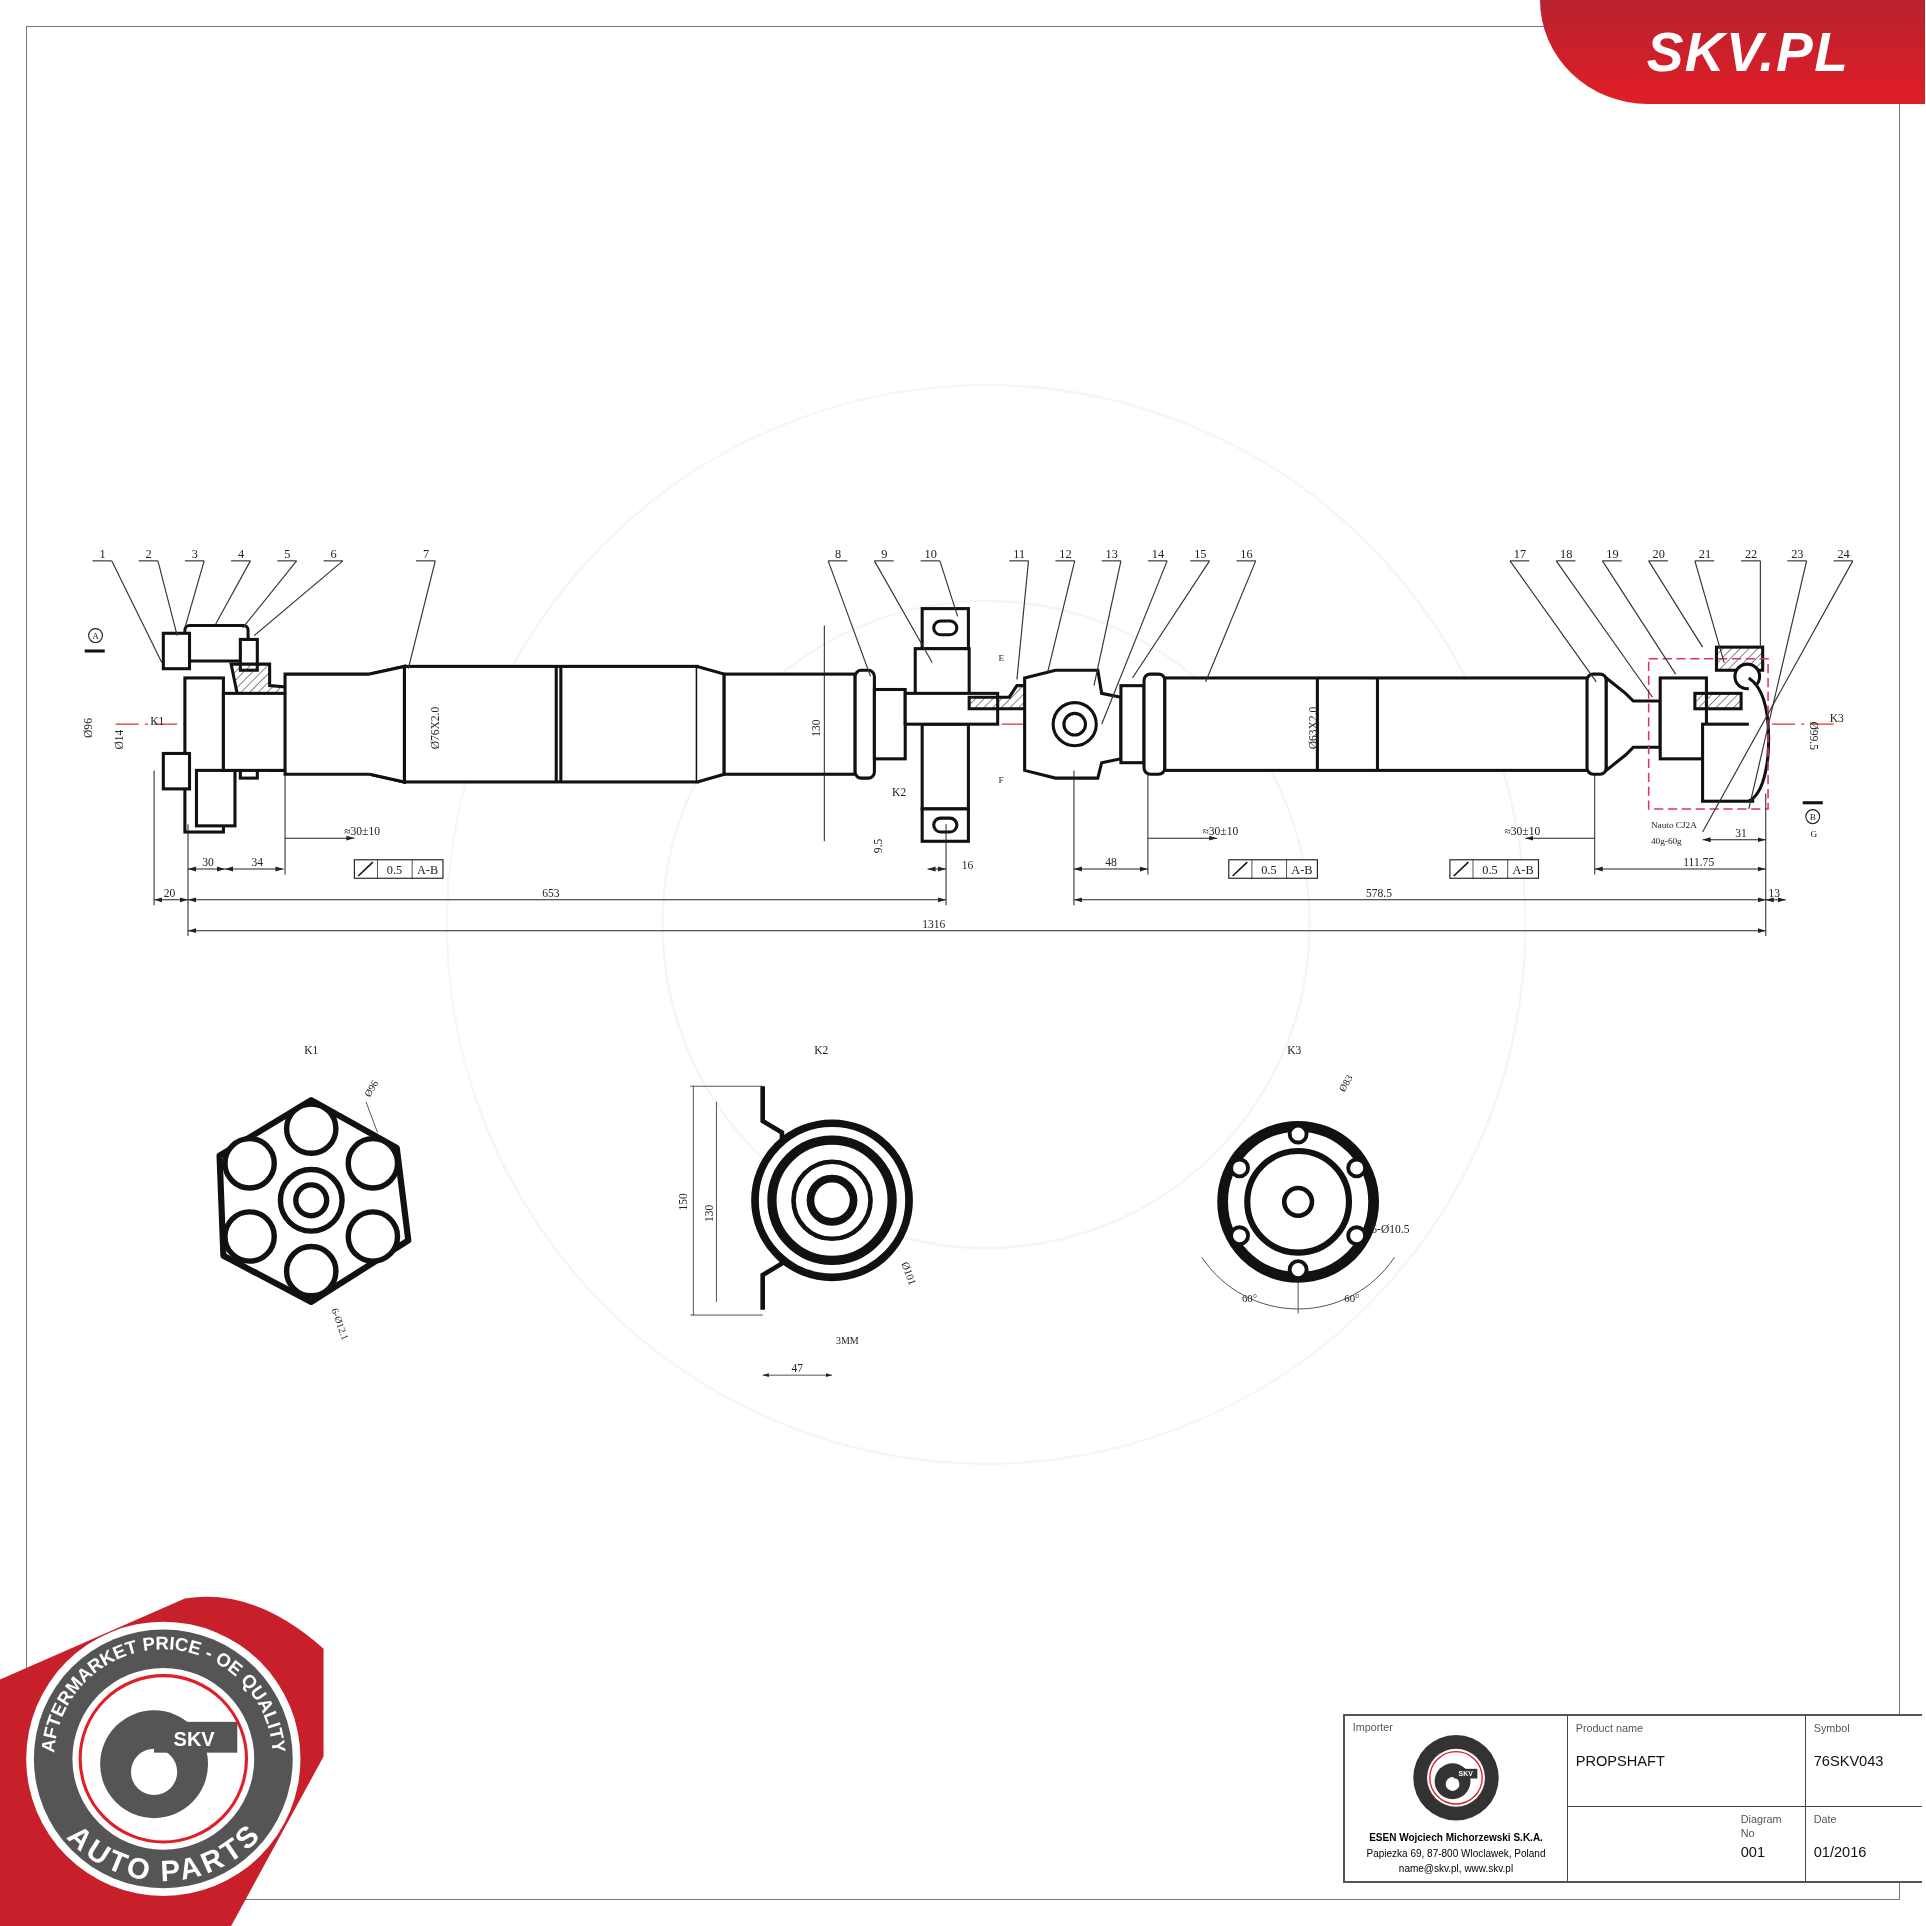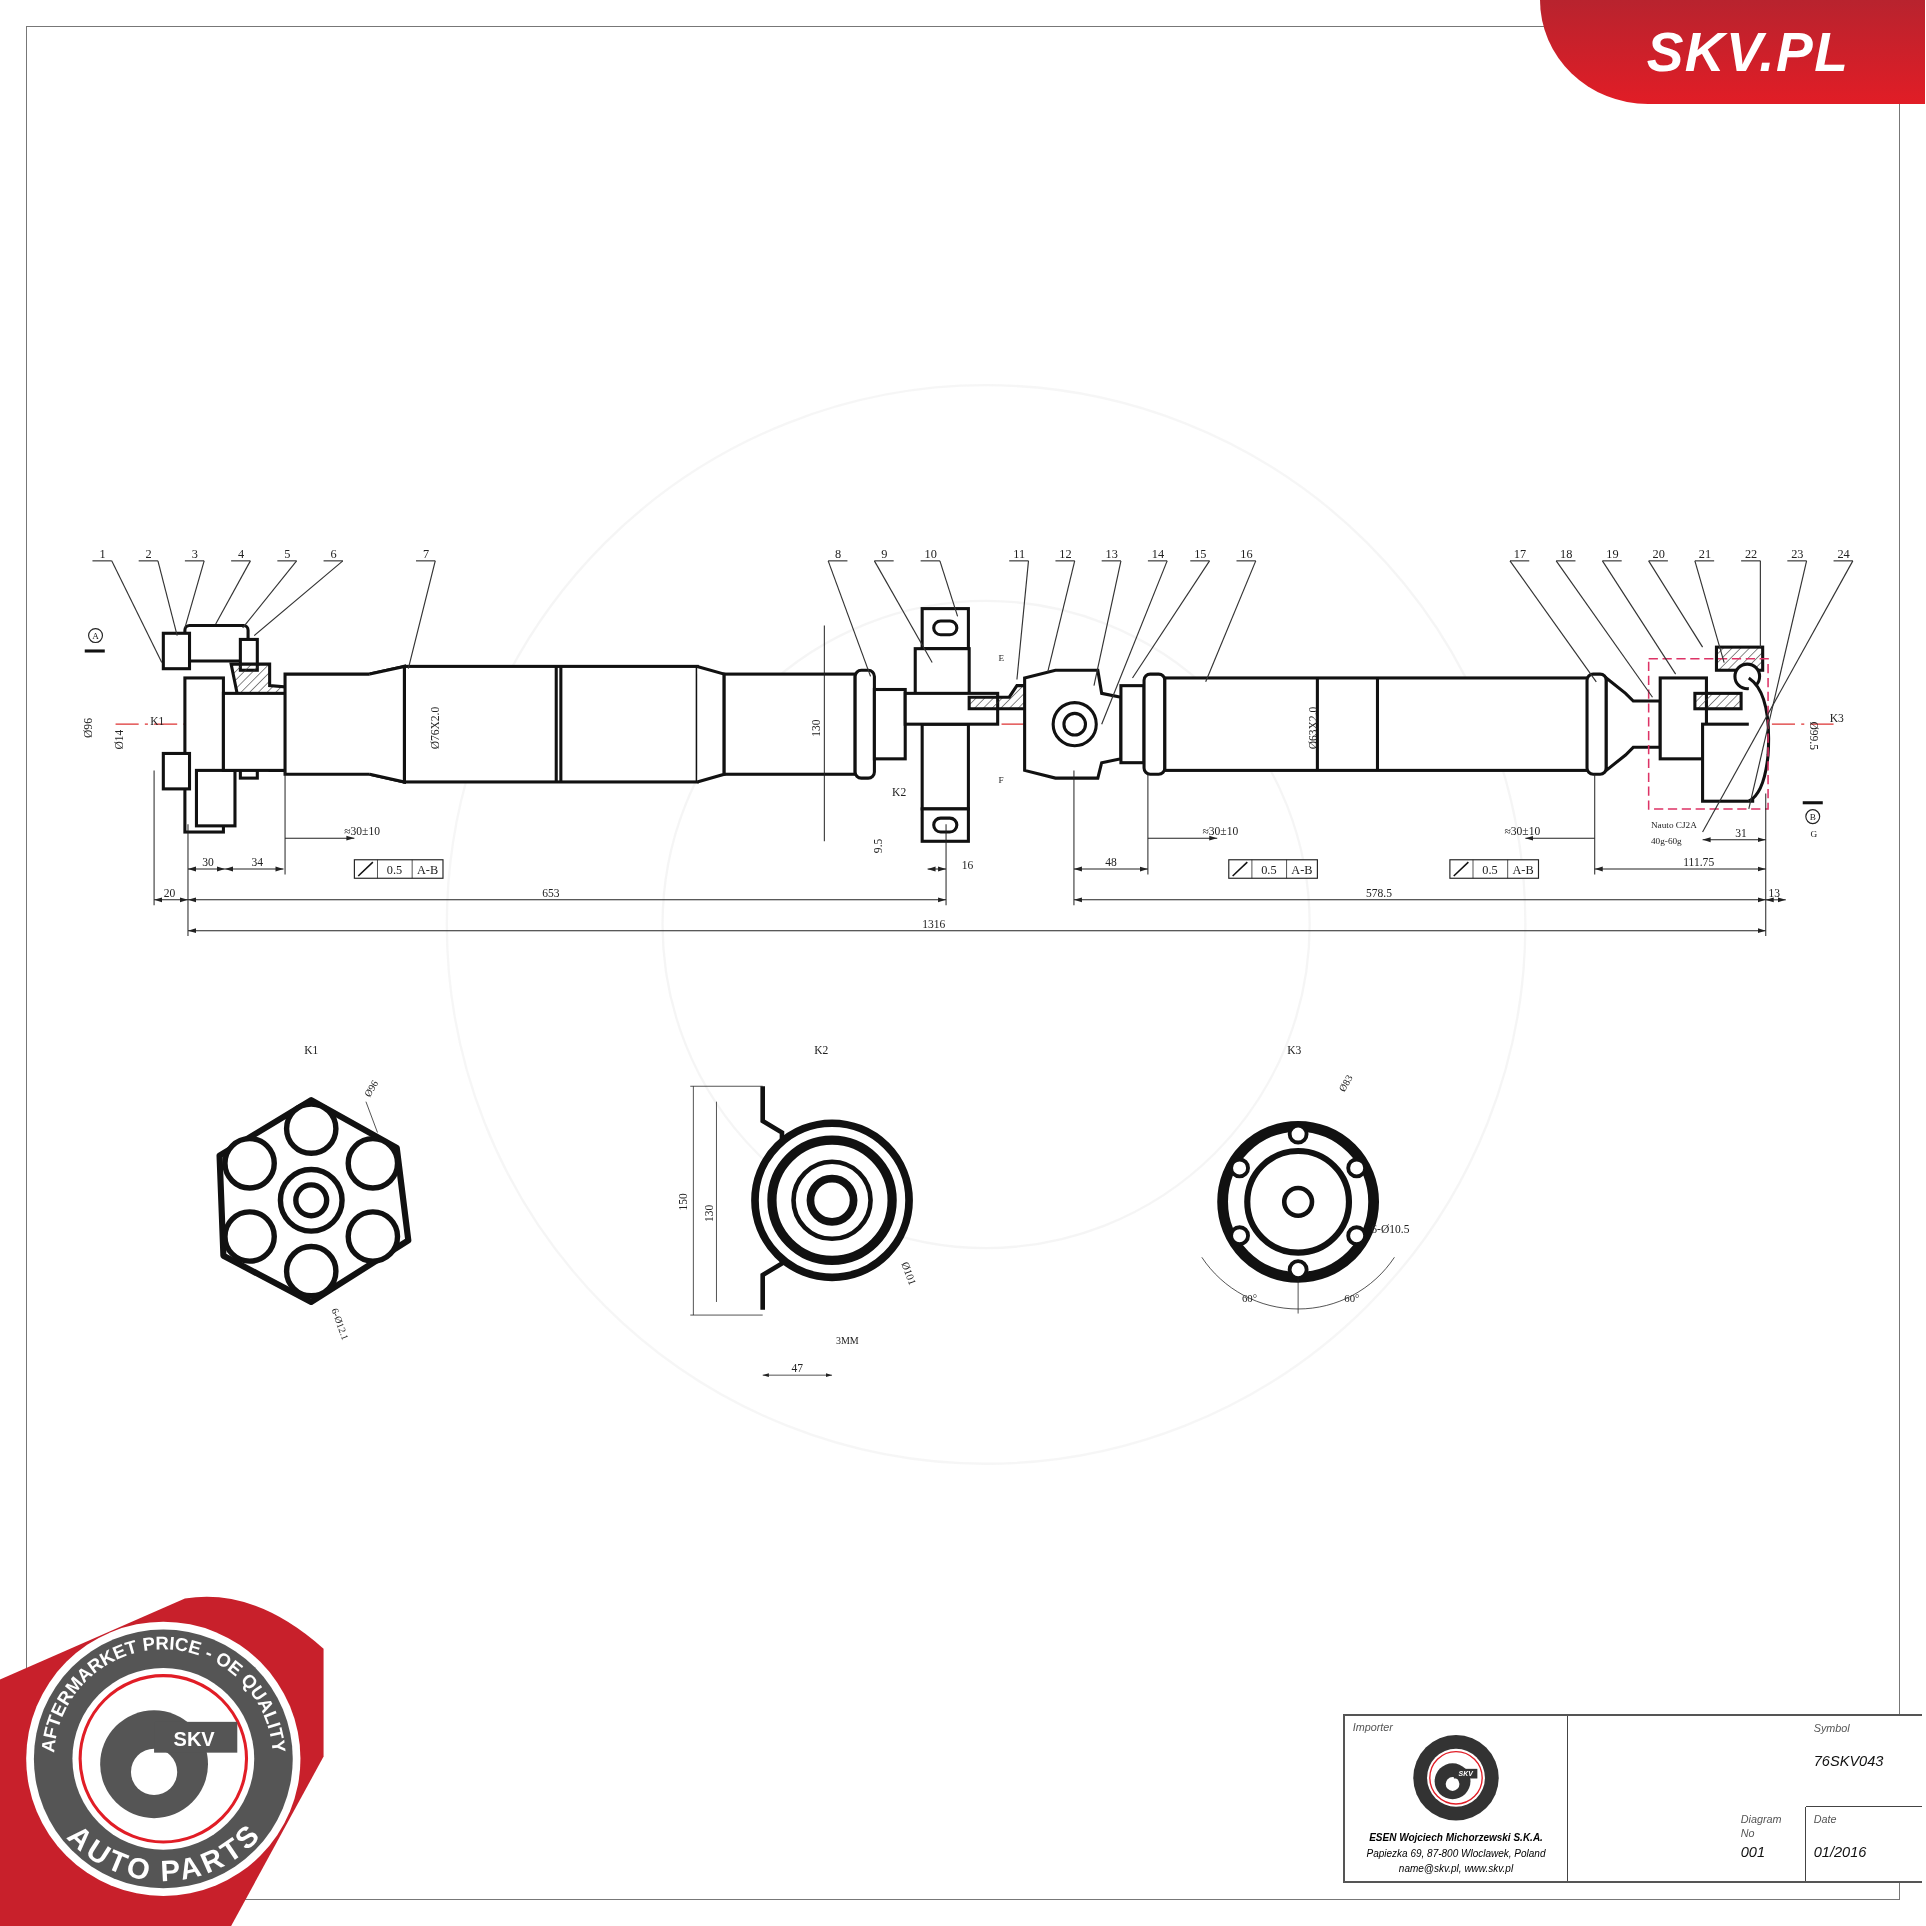--- a/index.html
+++ b/index.html
@@ -2,21 +2,21 @@
 <html style="font-size:12.3px"><head>
 <meta charset="utf-8">
 <style>
   html,body{margin:0;padding:0;background:#fff;}
   body{width:1926px;height:1926px;position:relative;overflow:hidden;font-family:"Liberation Serif",serif;}
   .frame{position:absolute;left:26px;top:26px;width:1874px;height:1874px;border:1.5px solid #777;box-sizing:border-box;}
   .brand{position:absolute;right:1px;top:0;width:385px;height:104px;background:linear-gradient(180deg,#b8232e,#e11d26);border-bottom-left-radius:108px 104px;display:flex;align-items:center;justify-content:center;}
   .brand span{color:#fff;font-family:"Liberation Sans",sans-serif;font-weight:bold;font-style:italic;font-size:55px;letter-spacing:1.5px;margin-left:31px;}
   svg.drawing{position:absolute;left:0;top:0;}
   .t{font-family:"Liberation Serif",serif;fill:#222;}
-  .titleblock{position:absolute;left:1343px;top:1714px;width:579px;height:169px;border:2.3px solid #555;border-right:none;box-sizing:border-box;display:grid;grid-template-columns:223px 165px 73px 1fr;grid-template-rows:91px 1fr;font-family:"Liberation Sans",sans-serif;background:#fff;font-style:italic;}
+  .titleblock{position:absolute;left:1343px;top:1714px;width:579px;height:169px;border:2.3px solid #555;border-right:none;box-sizing:border-box;display:grid;grid-template-columns:223px 165px 73px 1fr;grid-template-rows:91px 1fr;font-family:"Liberation Sans",sans-serif;background:#fff;}
   .cell{border-right:1.5px solid #444;position:relative;padding:4.6px 7.7px;box-sizing:border-box;}
   .cell .lbl{font-size:10.8px;color:#555;}
   .cell .val{font-size:14.6px;color:#111;position:absolute;left:7.7px;}
   .importer{grid-row:1 / span 2;grid-column:1;display:flex;flex-direction:column;align-items:center;}
   .importer .lbl{align-self:flex-start;}
   .importer .addr{font-size:10px;text-align:center;line-height:15.4px;margin-top:8px;}
   .importer .addr b{font-weight:bold;}
   .prod{grid-column:2 / span 2;grid-row:1;border-bottom:1.5px solid #444;}
   .sym{grid-column:4;grid-row:1;border-bottom:1.5px solid #444;border-right:none;}
   .oe{grid-column:2;grid-row:2;}
@@ -369,20 +369,24 @@
       <circle cx="60" cy="74" r="10" fill="#fff"></circle>
       <rect x="62" y="52" width="34" height="14" fill="#333"></rect>
       <text x="79" y="63" font-family="Liberation Sans, sans-serif" font-size="10" fill="#fff" text-anchor="middle" font-weight="bold">SKV</text>
     </svg>
     <div class="addr">
       <b>ESEN Wojciech Michorzewski S.K.A.</b><br>
       <span>Papiezka 69, 87-800 Wloclawek, Poland</span><br>
       <span>name@skv.pl, www.skv.pl</span>
     </div>
   </div>
+  <div class="cell prod">
+    <span class="lbl">Product name</span>
+    <span class="val" style="top:37px">PROPSHAFT</span>
+  </div>
   <div class="cell sym">
     <span class="lbl">Symbol</span>
     <span class="val" style="top:37px">76SKV043</span>
   </div>
   <div class="cell dn">
     <span class="lbl">Diagram No</span>
     <span class="val" style="top:37px">001</span>
   </div>
   <div class="cell dt">
     <span class="lbl">Date</span>

